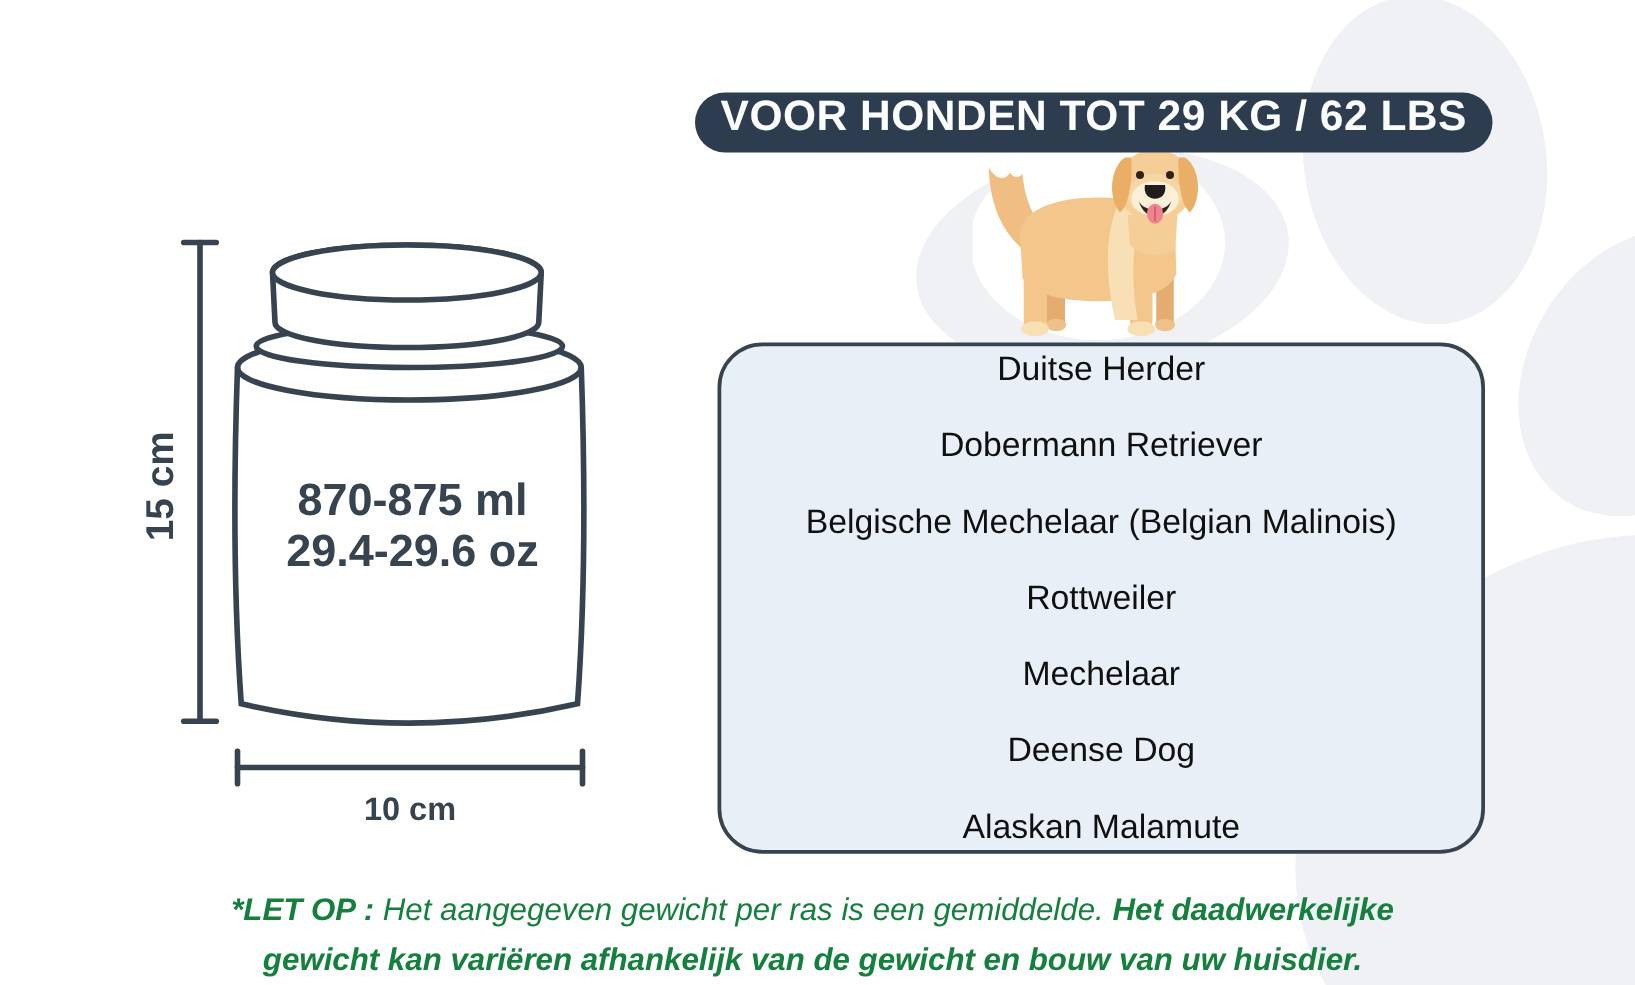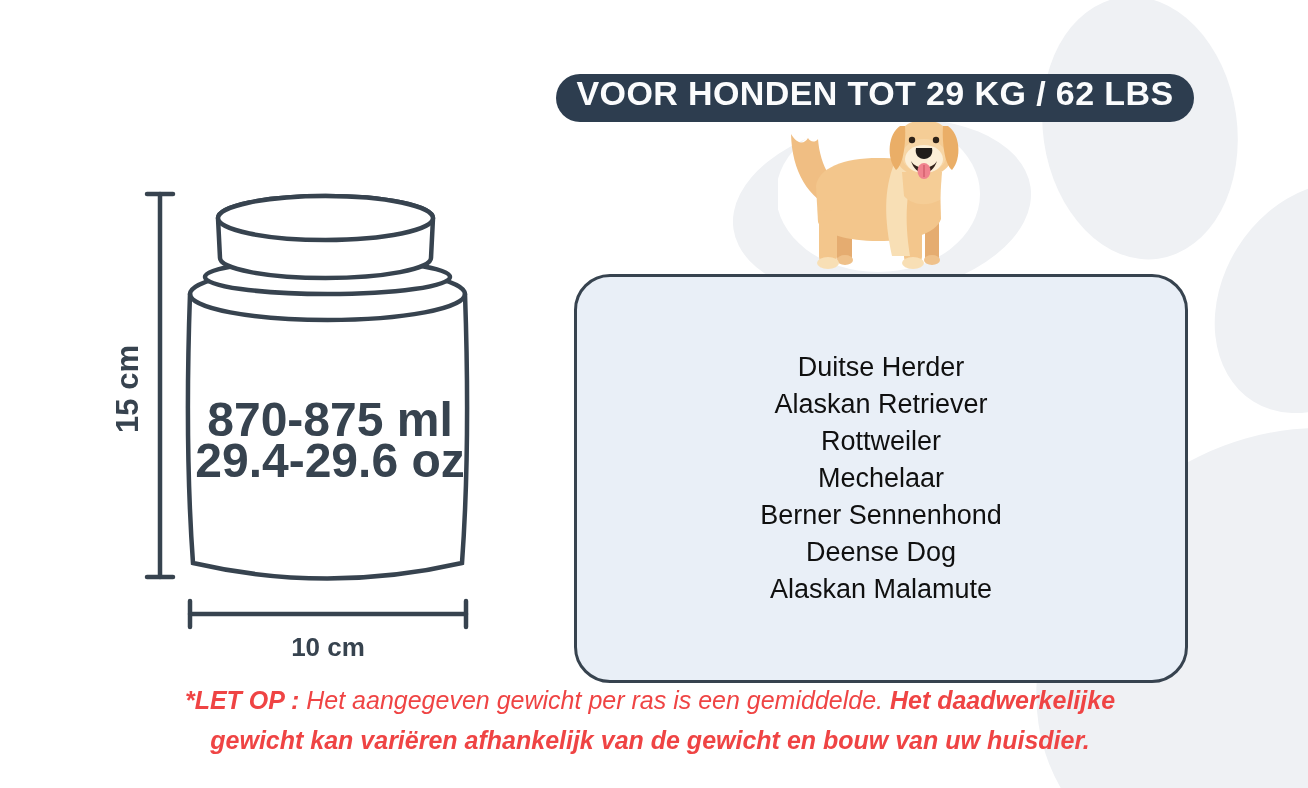--- a/index.html
+++ b/index.html
@@ -18,34 +18,34 @@
     color:#FBFCFD;font-size:34px;font-weight:bold;letter-spacing:.4px;white-space:nowrap;
   }
   
   .dog{position:absolute;left:778px;top:114px;z-index:2;}
   
   .jar-svg{position:absolute;left:100px;top:180px;z-index:2;}
   .dim-text{position:absolute;z-index:4;color:#37434F;font-weight:bold;text-align:center;}
   .h-label{left:68px;top:374px;width:120px;height:30px;font-size:31px;line-height:30px;
            transform:rotate(-90deg);}
   .w-label{left:248px;top:632px;width:160px;font-size:26px;}
-  .volume{left:180px;top:379px;width:300px;font-size:48px;line-height:41px;margin-top:20px;}
+  .volume{left:180px;top:379px;width:300px;font-size:36px;line-height:41px;}
   
   .breed-box{
     position:absolute;left:574px;top:274px;width:614px;height:409px;z-index:3;
     background:#E9EFF7;border:3.5px solid #37434F;border-radius:36px;box-sizing:border-box;
-    display:flex;flex-direction:column;align-items:center;justify-content:center;
+    display:flex;flex-direction:column;align-items:center;justify-content:space-between;
   }
   .breed-box div{
     font-size:27px;line-height:37px;color:#101010;white-space:nowrap;text-align:center;
   }
   
   .footnote{
-    position:absolute;left:150px;top:680px;width:1000px;z-index:3;text-align:center;
-    font-style:italic;font-size:25px;line-height:40px;color:#ef4444;
+    position:absolute;left:150px;top:708px;width:1000px;z-index:3;text-align:center;
+    font-style:italic;font-size:25px;line-height:40px;color:#15803d;
   }
   .footnote .ln{white-space:nowrap;}
   .footnote b{font-weight:bold;}
 </style>
 </head>
 <body>
 
 <div class="canvas">
 
   <svg class="watermark" width="1308" height="788" viewBox="0 0 1308 788">
@@ -129,24 +129,24 @@
 
   <div class="dim-text h-label">15 cm</div>
   <div class="dim-text w-label">10 cm</div>
   <div class="dim-text volume">
     <div>870-875 ml</div>
     <div>29.4-29.6 oz</div>
   </div>
 
   <div class="breed-box">
     <div>Duitse Herder</div>
-    <div>Alaskan Retriever</div>
+    <div>Dobermann Retriever</div>
+    <div>Belgische Mechelaar (Belgian Malinois)</div>
     <div>Rottweiler</div>
     <div>Mechelaar</div>
-    <div>Berner Sennenhond</div>
     <div>Deense Dog</div>
     <div>Alaskan Malamute</div>
   </div>
 
   <div class="footnote">
     <div class="ln"><b>*LET OP : </b><span>Het aangegeven gewicht per ras is een gemiddelde. </span><b>Het daadwerkelijke</b></div>
     <div class="ln"><b>gewicht kan variëren afhankelijk van de gewicht en bouw van uw huisdier.</b></div>
   </div>
 
 </div>

